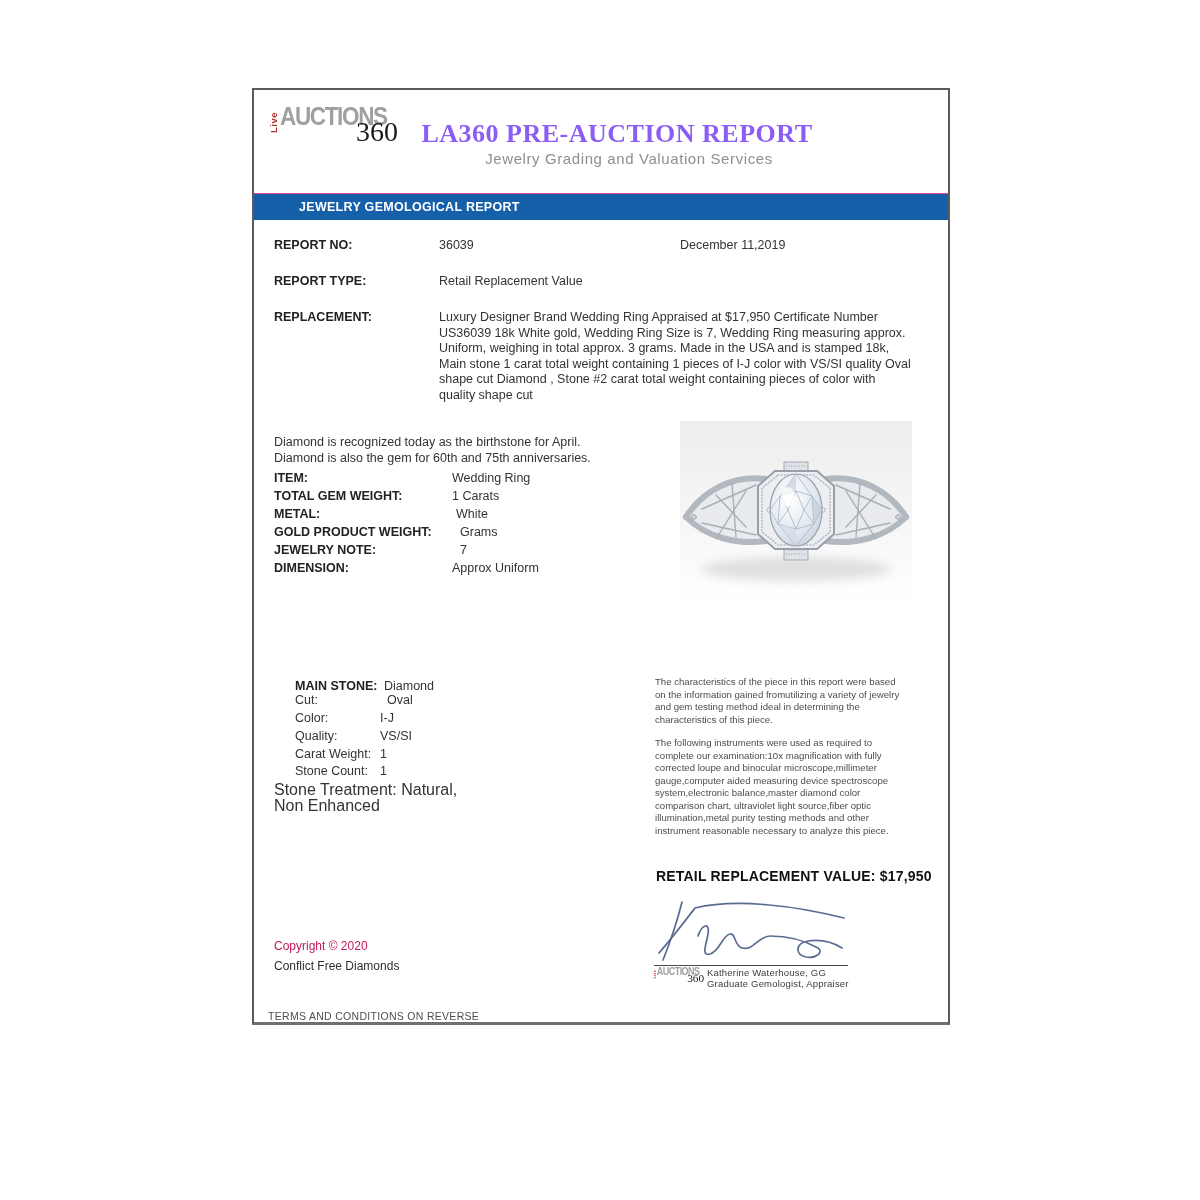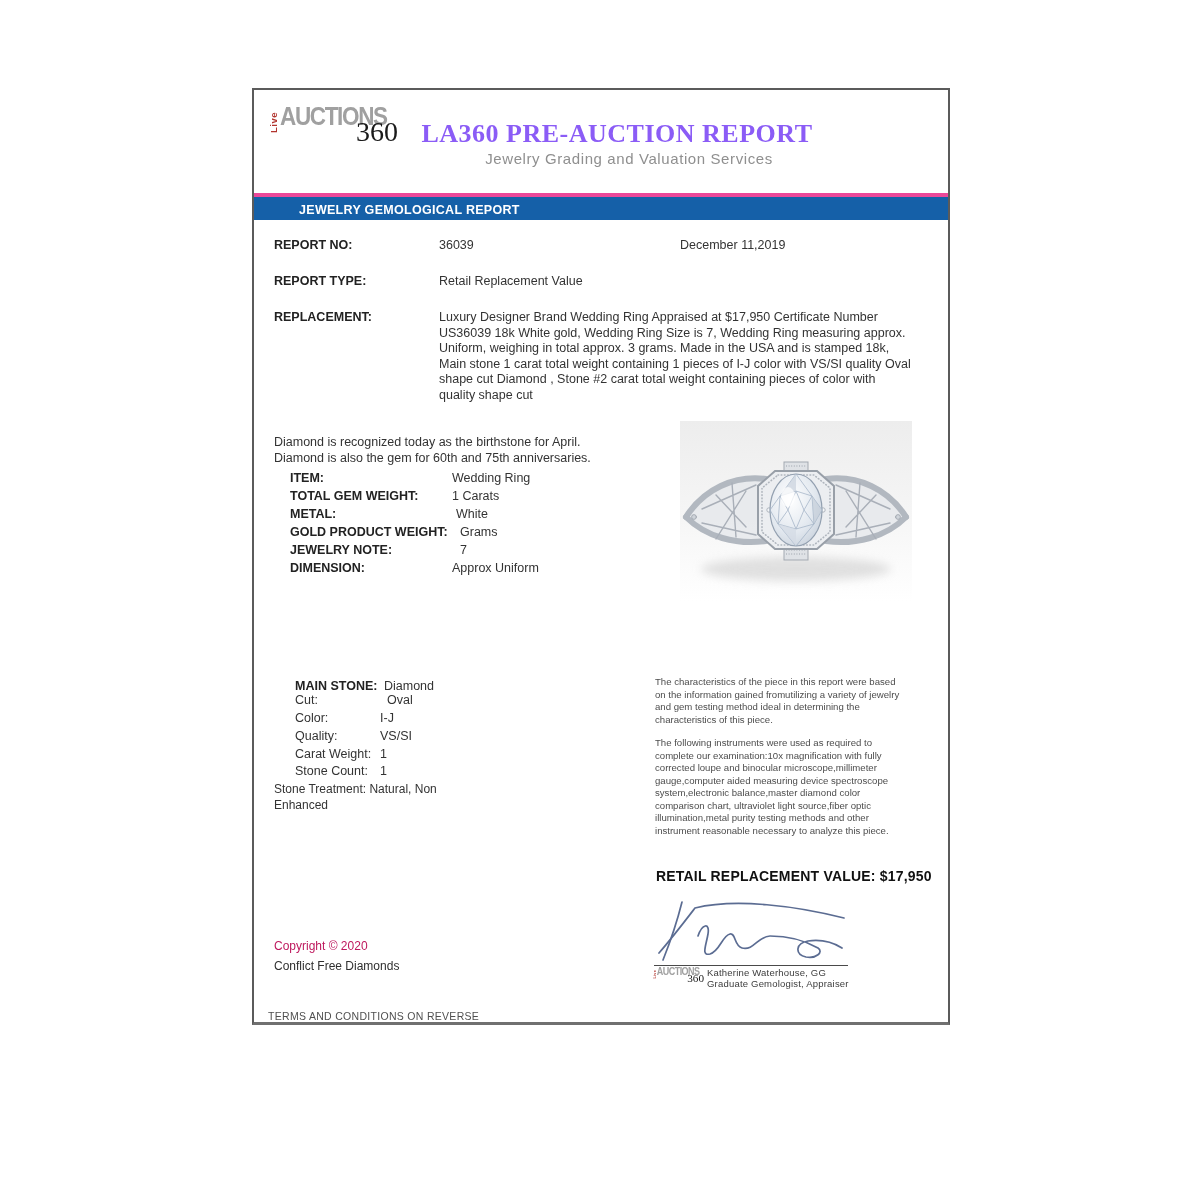--- a/index.html
+++ b/index.html
@@ -33,43 +33,43 @@
     position:absolute; left:0; top:29px; width:698px; padding-left:28px; text-align:center;
     font-family:"Liberation Serif", serif; font-size:26px; font-weight:600; color:#8b5cf6; letter-spacing:0.5px;
   }
   .subtitle {
     position:absolute; left:0; top:60px; width:698px; padding-left:52px; text-align:center;
     font-size:15px; color:#8f8f8f; letter-spacing:0.6px;
   }
   .banner {
     position:absolute; left:0; top:103px; width:100%; height:27px; background:#1560a8;
     color:#ffffff; font-size:12.5px; font-weight:bold; line-height:27px; padding-left:45px; letter-spacing:0.3px;
-    border-top:4px solid #ec4899;
+    border-top:1px solid #ec4899;
   }
 
   
   .lbl { font-weight:bold; color:#222; font-size:12.5px; }
   .val { color:#333; font-size:12.5px; }
   .abs { position:absolute; }
 
   .description-text { position:absolute; left:185px; top:220px; width:472px; font-size:12.5px; line-height:15.6px; color:#333; }
 
   .birthnote { position:absolute; left:20px; top:344px; font-size:12.5px; line-height:16px; color:#333; }
 
-  .item-row-label { position:absolute; left:36px; }
+  .item-row-label { position:absolute; left:20px; }
   .item-row-value { position:absolute; left:198px; }
 
   
   .ring-photo { position:absolute; left:426px; top:331px; width:232px; height:181px; }
 
   
   .ms { position:absolute; left:20px; top:589px; width:222px; }
   .ms-row { position:absolute; left:0;padding-left:21px; }
   .ms-val { position:absolute; left:106px; }
-  .ms-treatment { position:absolute; left:0; top:103px; width:186px; font-size:12px; color:#333; line-height:15.5px; }
+  .ms-treatment { position:absolute; left:0; top:103px; width:186px; font-size:16px; color:#333; line-height:15.5px; }
 
   
   .chars { position:absolute; left:401px; top:586px; width:252px; font-size:9.6px; line-height:12.5px; color:#4d4d4d; }
   .chars p + p { margin-top:11px; }
 
   .retail { position:absolute; left:402px; top:778px; font-size:14px; font-weight:bold; color:#111; letter-spacing:0.2px; }
 
   
   .sig-svg { position:absolute; left:392px; top:806px; width:210px; height:70px; }
   .sig-line { position:absolute; left:400px; top:875px; width:194px; border-top:1.5px solid #4a4a4a; }

